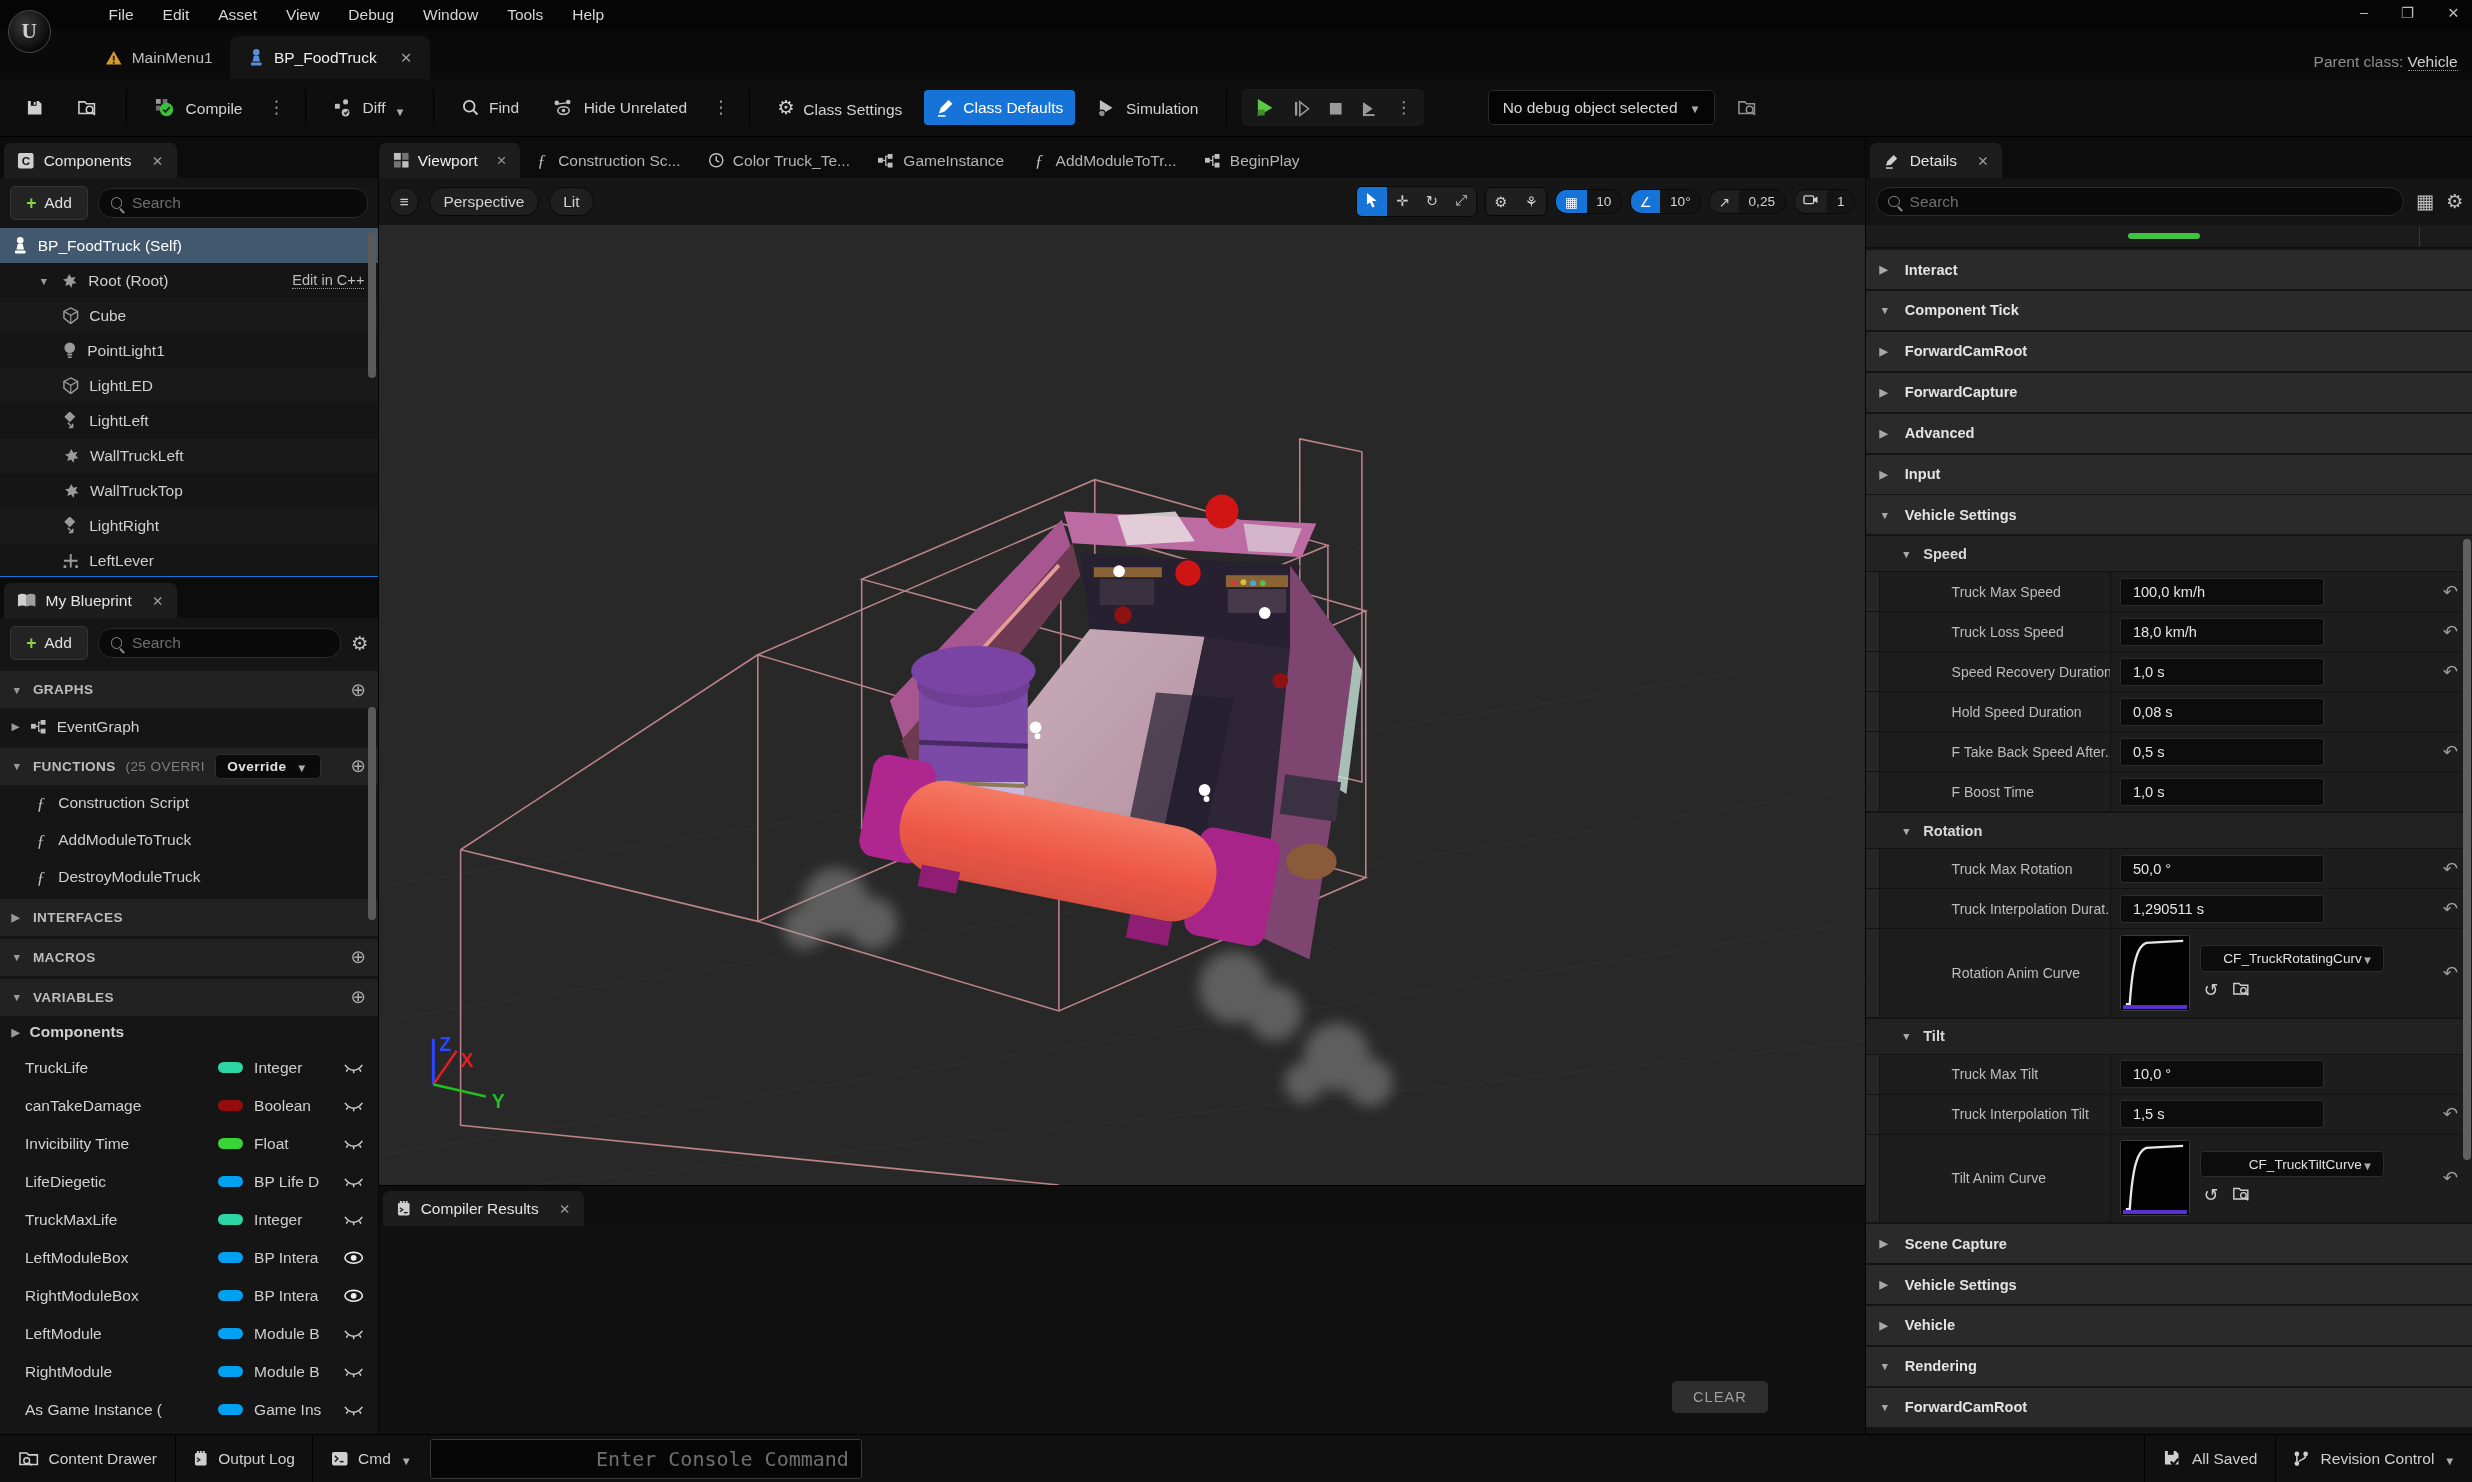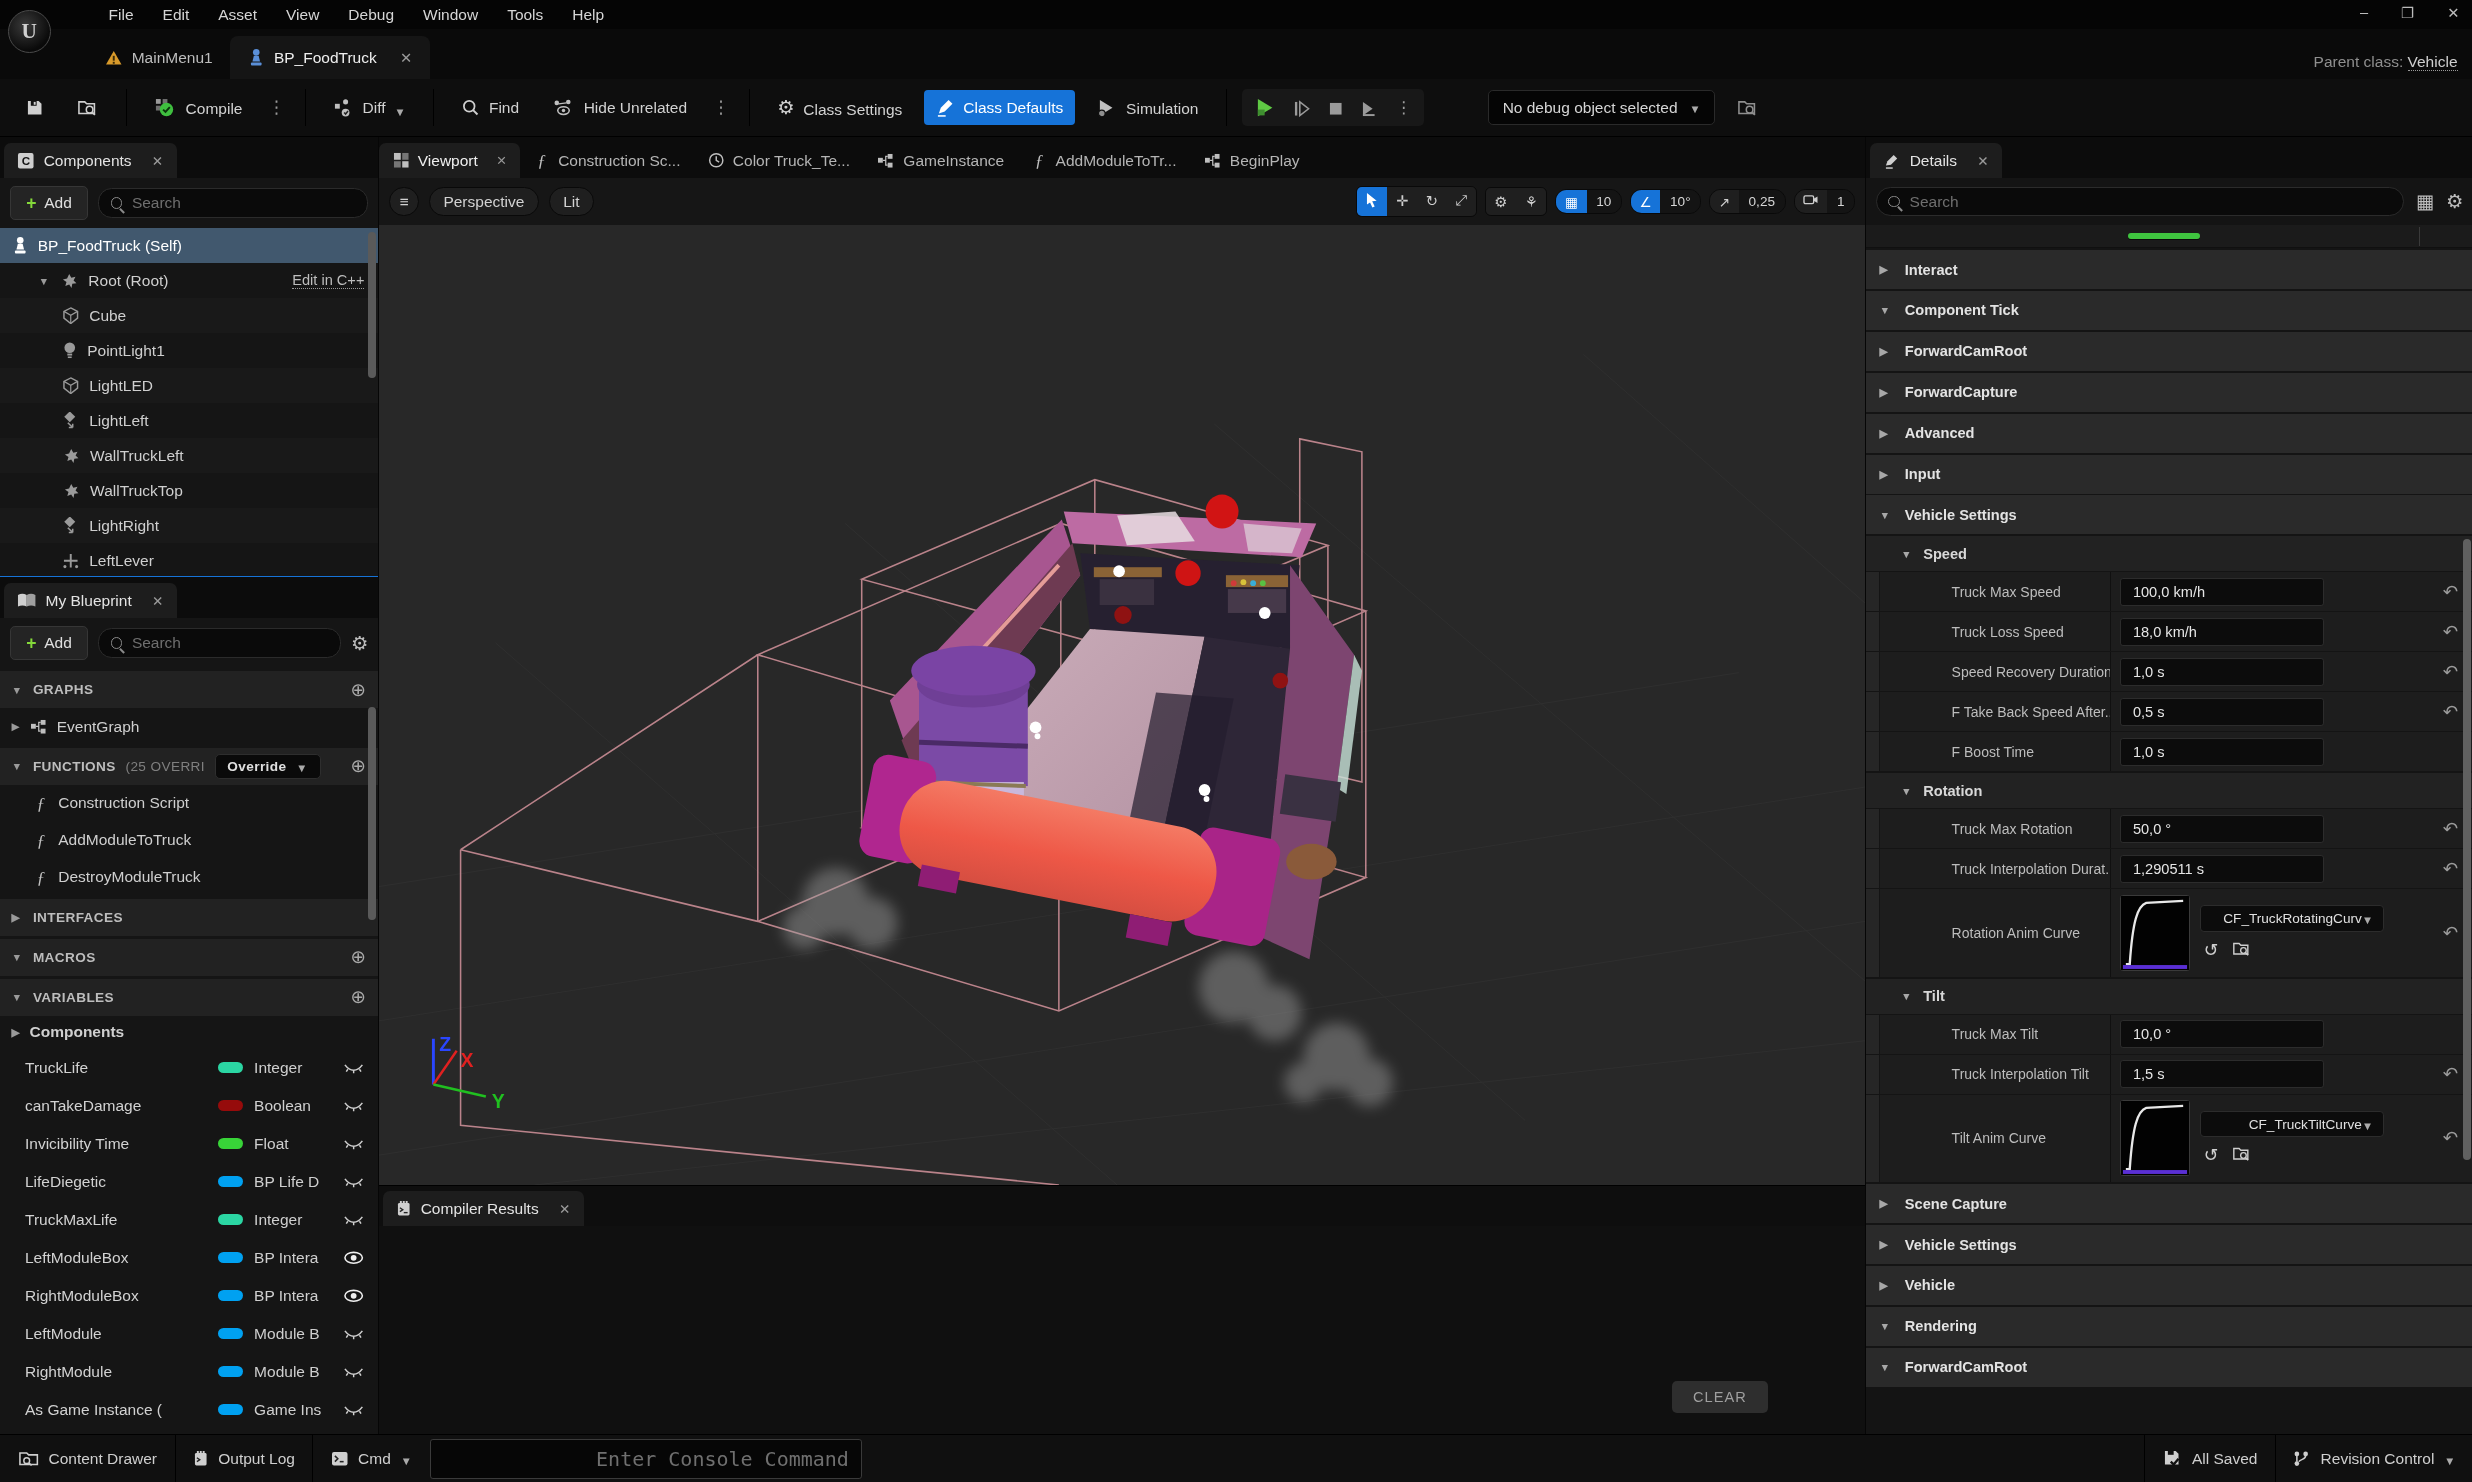--- a/index.html
+++ b/index.html
@@ -871,20 +871,28 @@
           <div class="d-prop">
             <span class="d-gutter"></span>
             <span class="d-name">Speed Recovery Duration</span>
             <span class="d-val">
               <span class="d-input">1,0 s</span>
             </span>
             <span class="d-revert">↶</span>
           </div>
           <div class="d-prop">
             <span class="d-gutter"></span>
+            <span class="d-name">Hold Speed Duration</span>
+            <span class="d-val">
+              <span class="d-input">0,08 s</span>
+            </span>
+            <span class="d-revert"></span>
+          </div>
+          <div class="d-prop">
+            <span class="d-gutter"></span>
             <span class="d-name">F Take Back Speed After...</span>
             <span class="d-val">
               <span class="d-input">0,5 s</span>
             </span>
             <span class="d-revert">↶</span>
           </div>
           <div class="d-prop">
             <span class="d-gutter"></span>
             <span class="d-name">F Boost Time</span>
             <span class="d-val">

